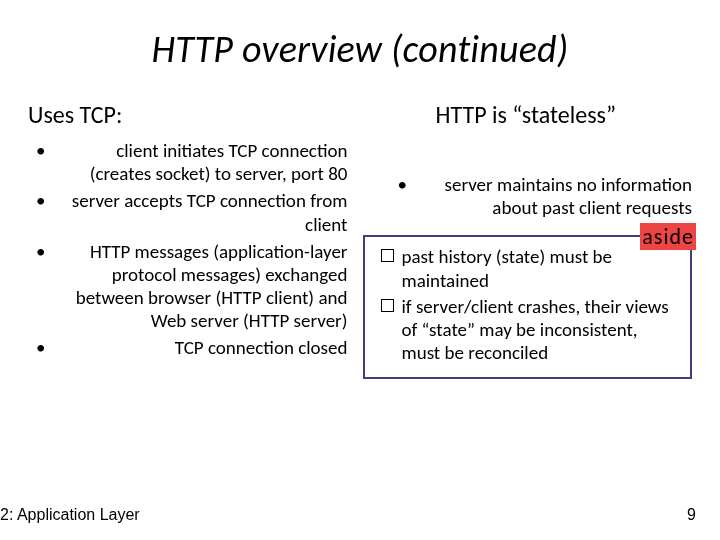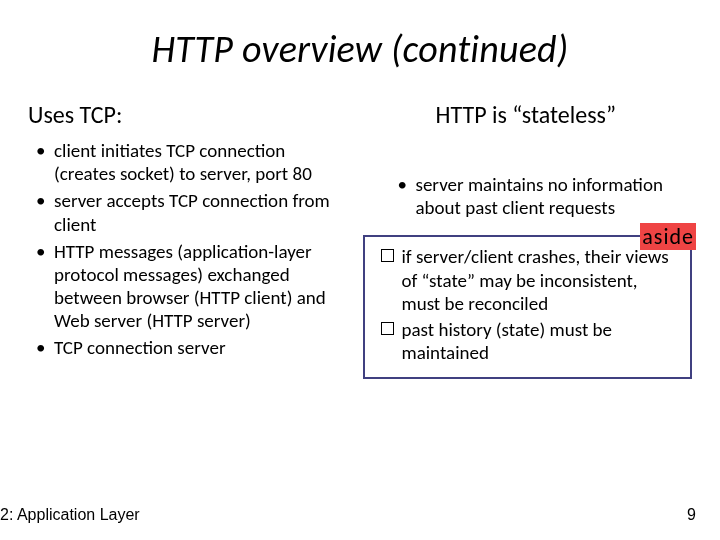--- a/index.html
+++ b/index.html
@@ -45,20 +45,21 @@
   ul.bul {
     list-style: none;
     padding-left: 6px;
   }
   ul.bul > li {
     position: relative;
     padding-left: 20px;
     font-size: 19px;
     line-height: 1.22;
     margin-bottom: 4px;
+    text-align: right;
   }
   ul.bul > li::before {
     content: "•";
     position: absolute;
     left: 2px;
     top: 0;
     font-size: 19px;
   }
   .right-bul {
     padding-left: 30px;
@@ -134,37 +135,37 @@
 <div class="title">HTTP overview (continued)</div>
 
 <div class="cols">
 
   <div class="left">
     <div class="subhead-left">Uses TCP:</div>
     <ul class="bul">
       <li>client initiates TCP connection (creates socket) to server, port 80</li>
       <li>server accepts TCP connection from client</li>
       <li>HTTP messages (application-layer protocol messages) exchanged between browser (HTTP client) and Web server (HTTP server)</li>
-      <li>TCP connection server</li>
+      <li>TCP connection closed</li>
     </ul>
   </div>
 
   <div class="right">
     <div class="subhead-right">HTTP is “stateless”</div>
     <div class="right-bul">
       <ul class="bul">
         <li>server maintains no information about past client requests</li>
       </ul>
     </div>
 
     <div class="aside-box">
       <div class="aside-label">aside</div>
       <ul class="chk">
+        <li>past history (state) must be maintained</li>
         <li>if server/client crashes, their views of “state” may be inconsistent, must be reconciled</li>
-        <li>past history (state) must be maintained</li>
       </ul>
     </div>
   </div>
 
 </div>
 
 <div class="footer-center">2: Application Layer</div>
 <div class="footer-num">9</div>
 
 </body></html>

